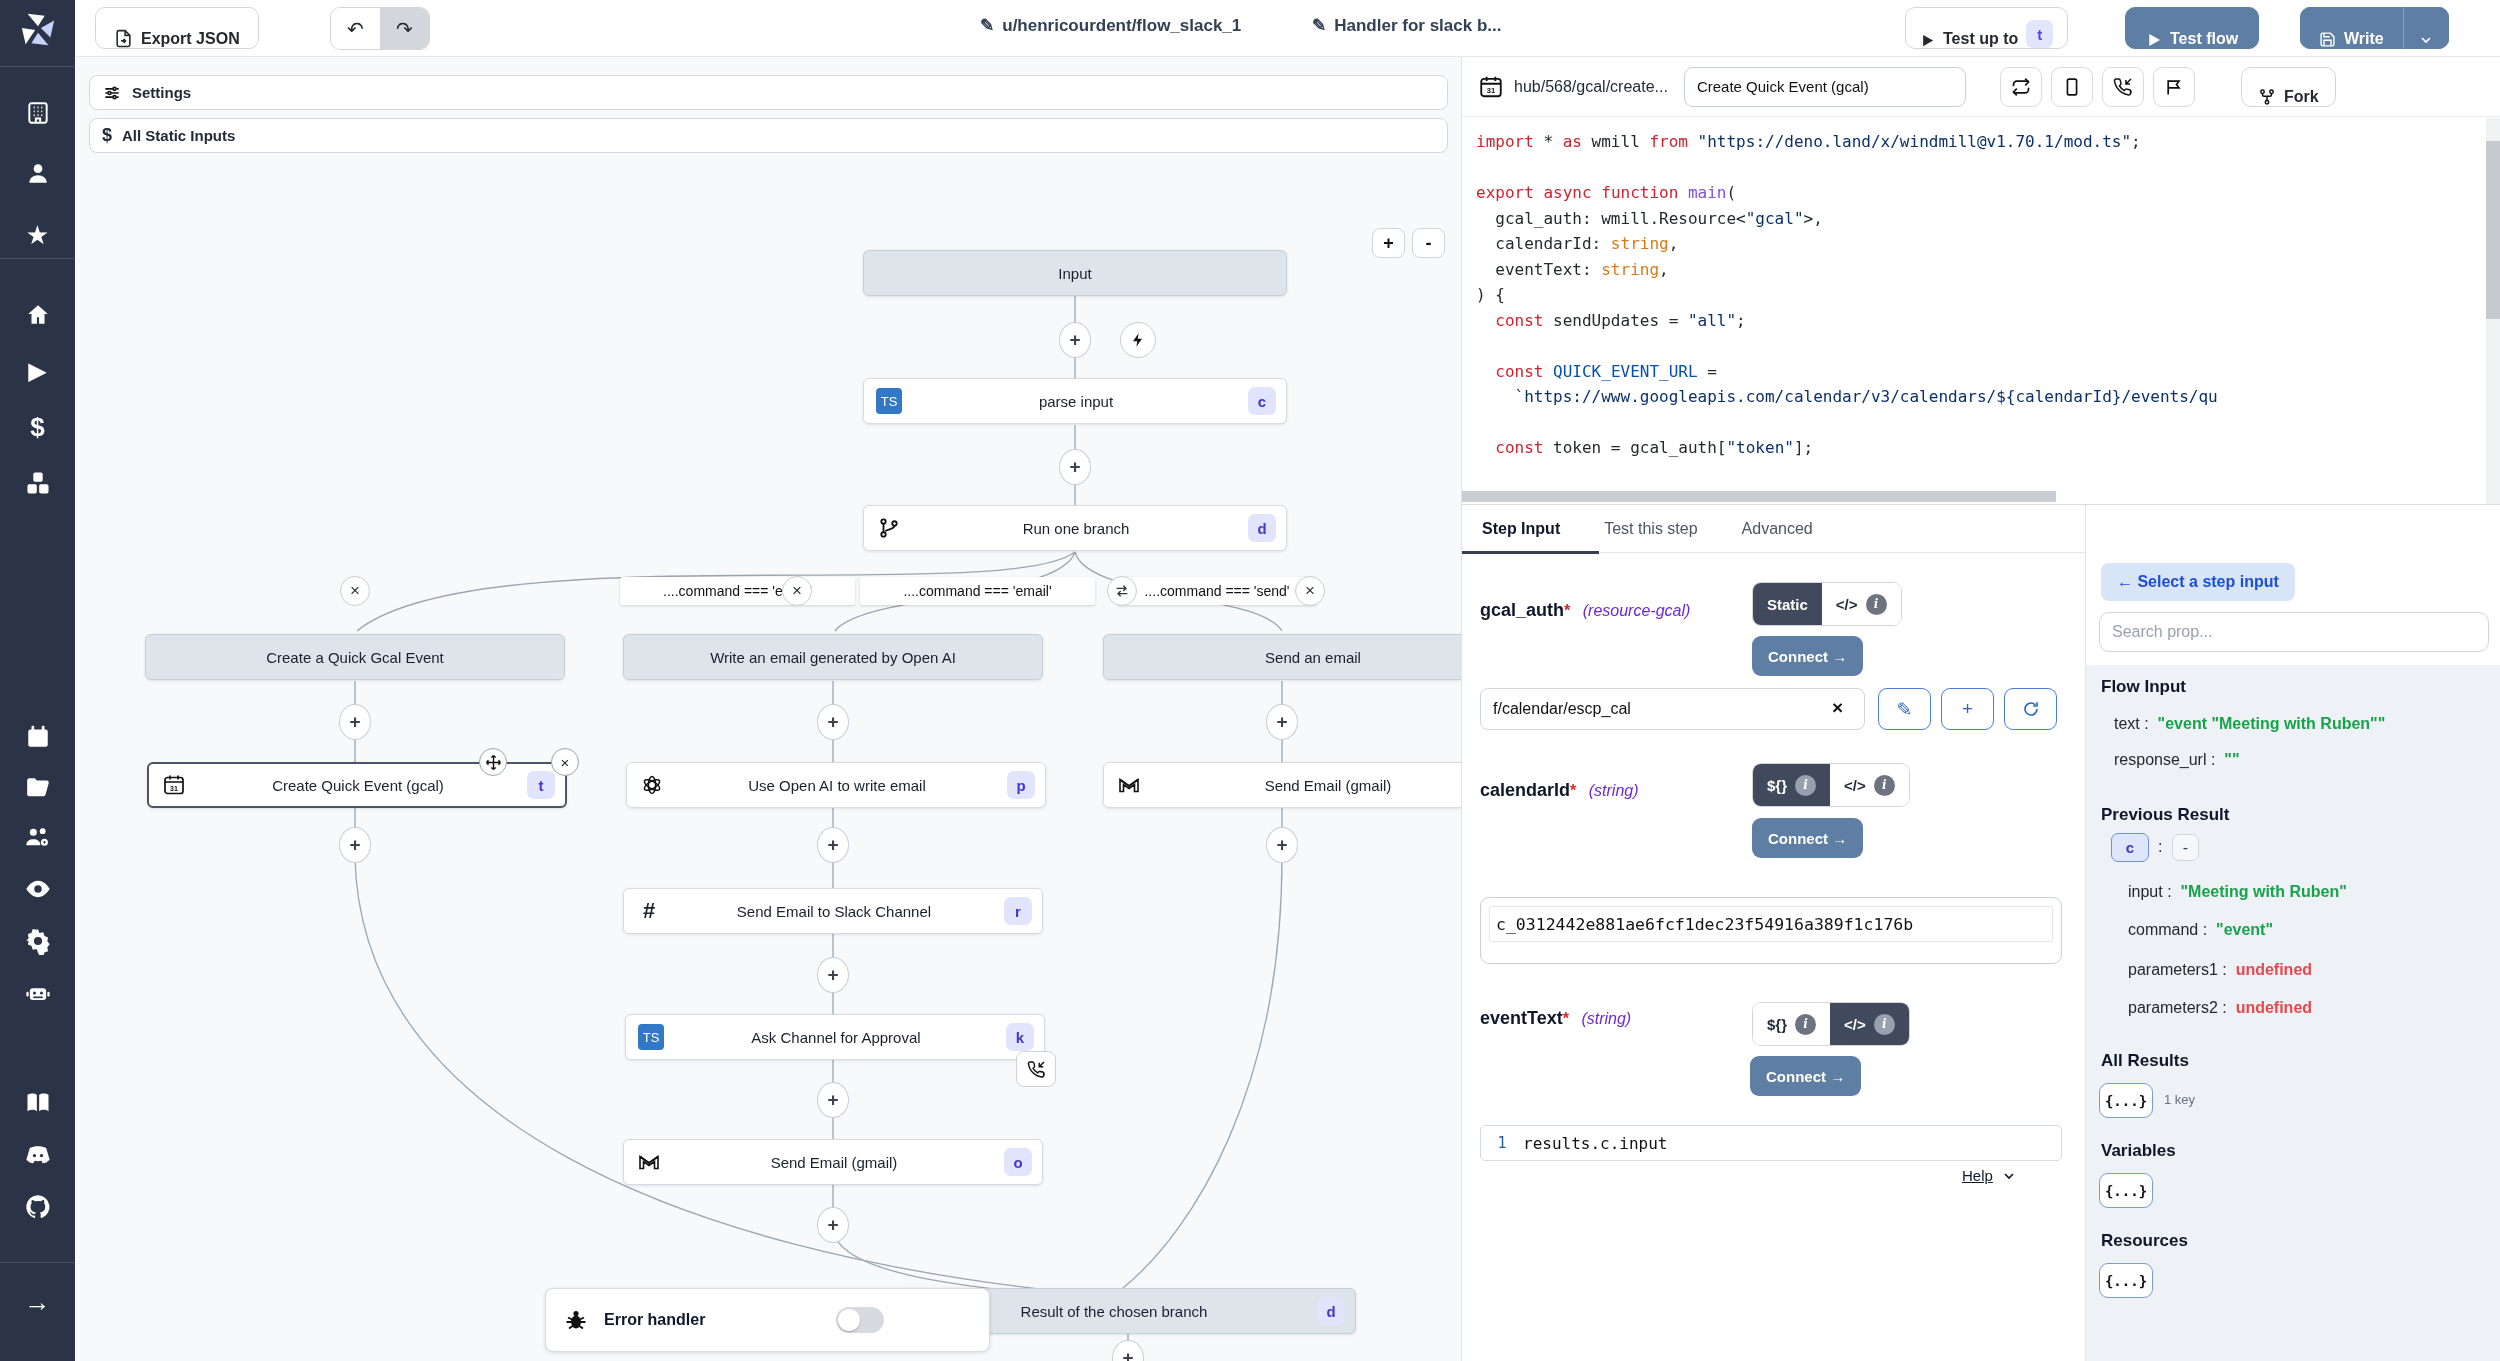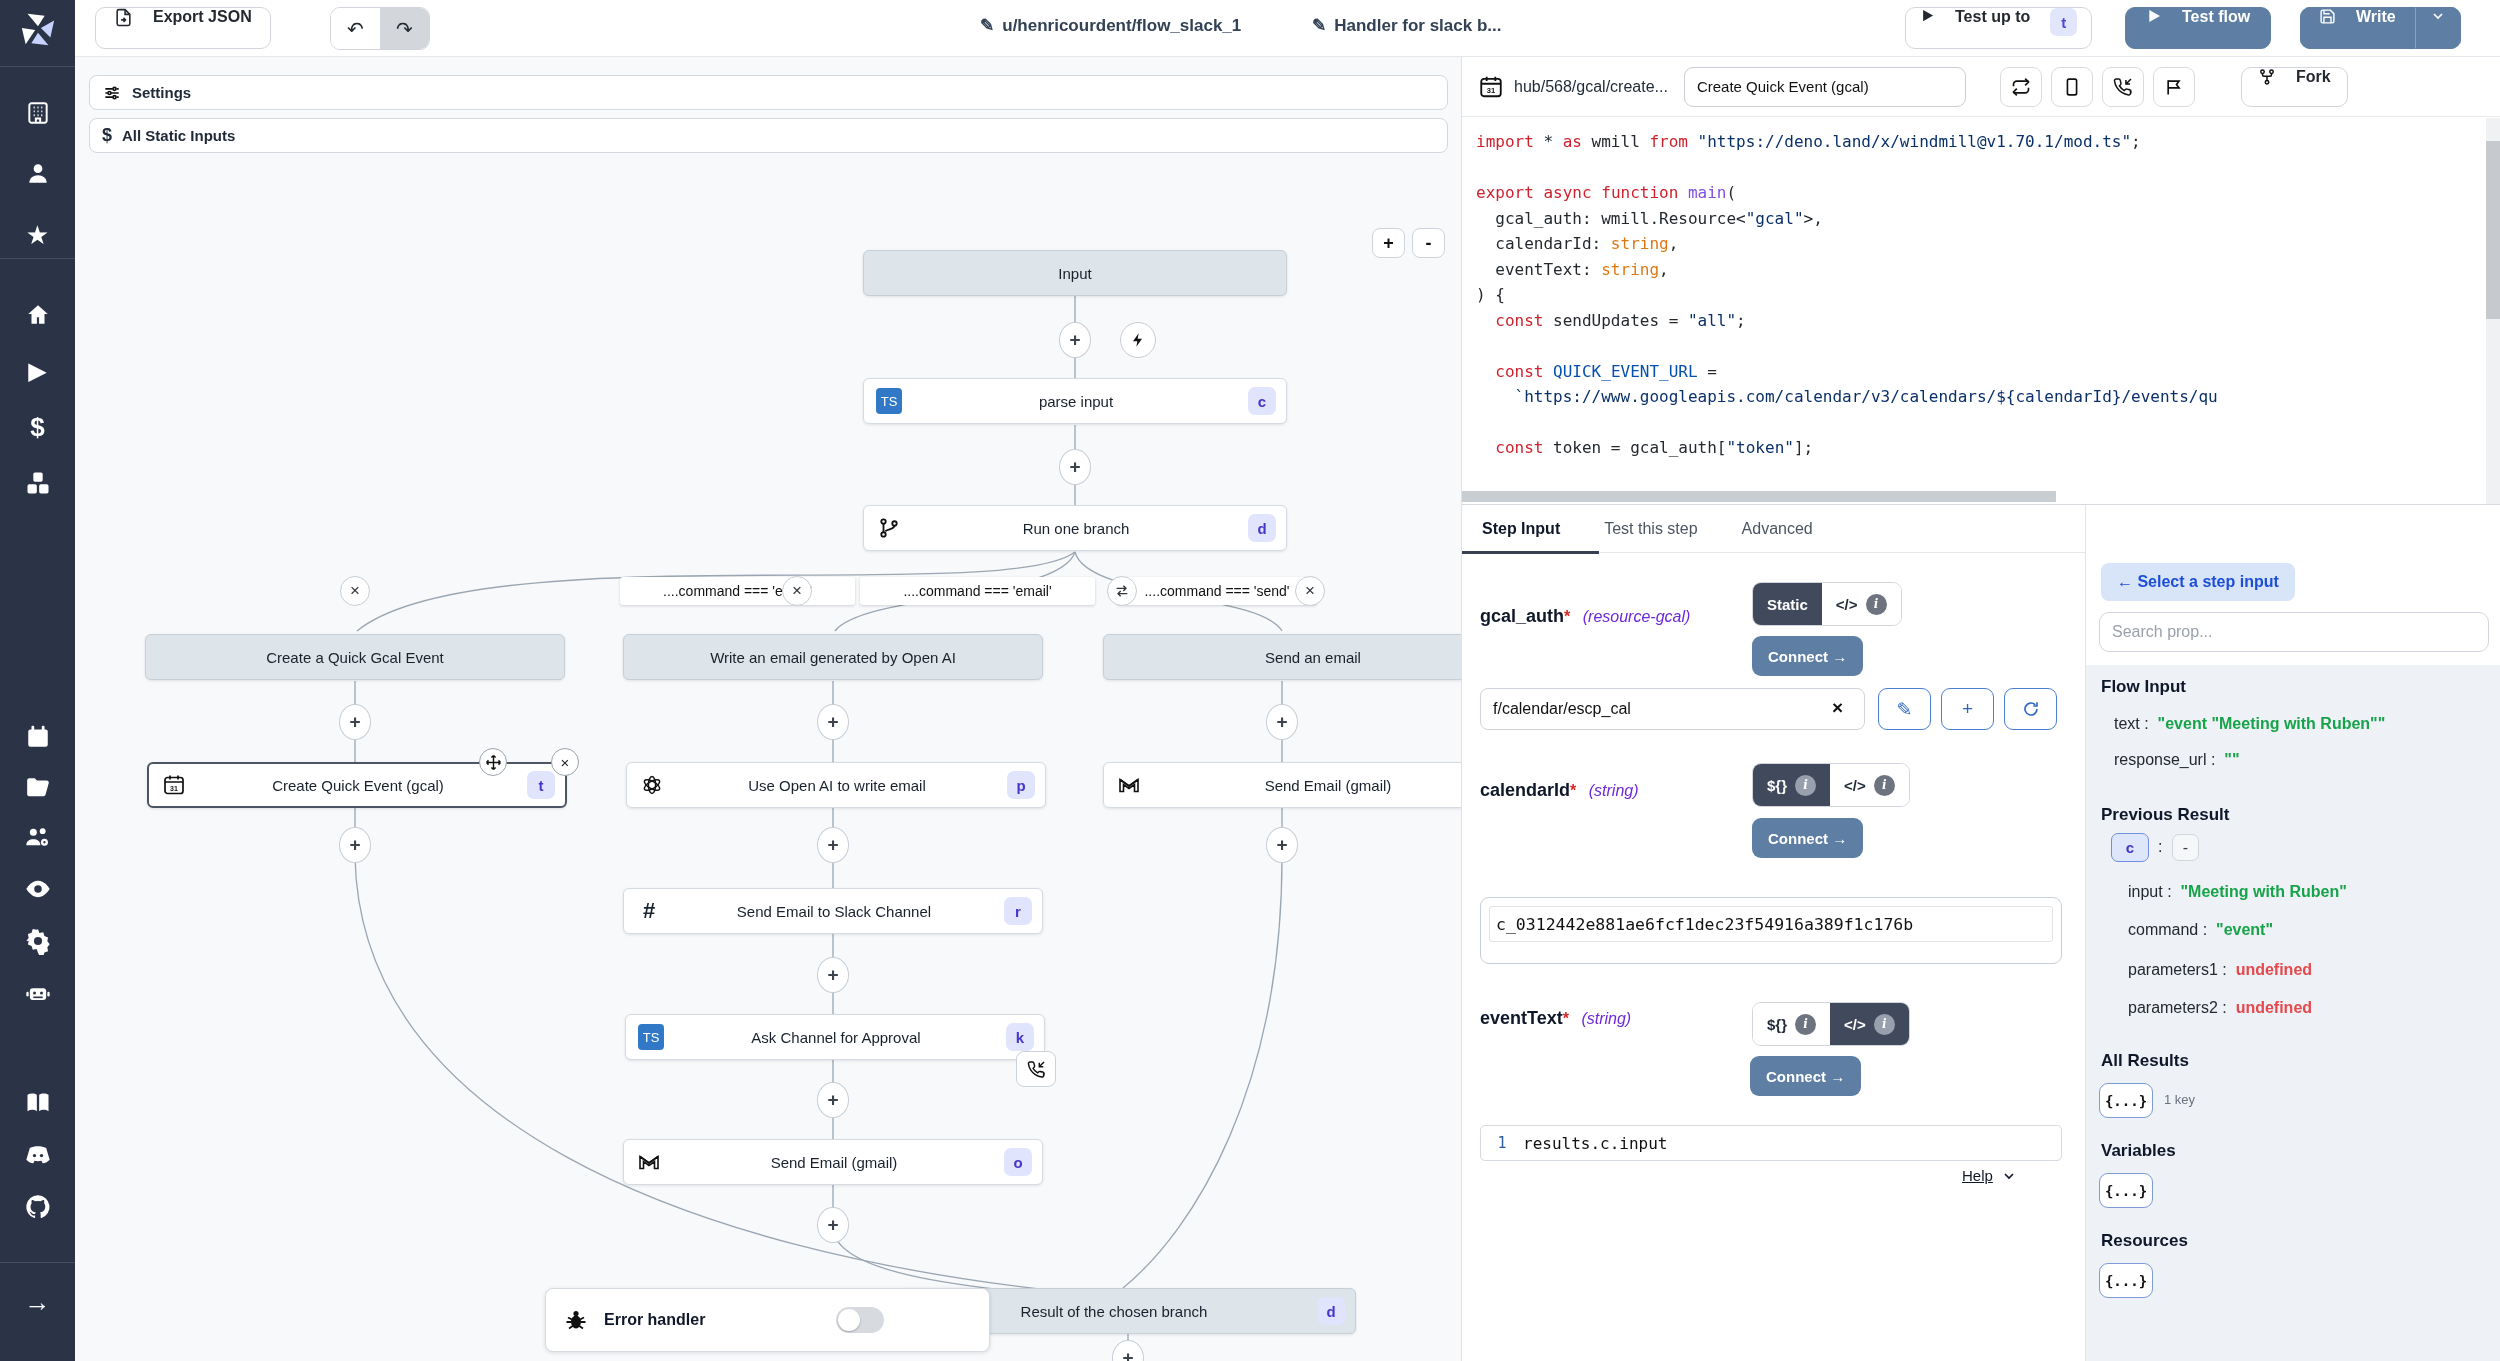--- a/index.html
+++ b/index.html
@@ -8,21 +8,21 @@
   .abs{position:absolute}
 
   
   .sidebar{left:0;top:0;width:75px;height:1361px;background:#2b3447;z-index:30}
   .sb-icon{position:absolute;left:0;width:75px;height:44px;display:flex;align-items:center;justify-content:center;color:#fff;cursor:pointer}
   .sb-icon svg{display:block}
   .sb-div{position:absolute;left:0;width:75px;border-top:1px solid #454e63}
 
   
   .topbar{left:75px;top:0;width:2425px;height:57px;background:#fff;border-bottom:1px solid #e4e7eb;z-index:25}
-  .btn{display:inline-flex;align-items:flex-start;justify-content:center;gap:20px;border:1px solid #d2d6dc;border-radius:10px;background:#fff;font-weight:bold;color:#24292f;cursor:pointer;font-size:16px}
+  .btn{display:inline-flex;align-items:flex-end;justify-content:center;gap:8px;border:1px solid #d2d6dc;border-radius:10px;background:#fff;font-weight:bold;color:#24292f;cursor:pointer;font-size:16px}
   .btn-blue{background:#5e7fa3;border:1px solid #5e7fa3;color:#fff}
   .seg{display:inline-flex;border:1px solid #d2d6dc;border-radius:10px;overflow:hidden}
   .seg>div{width:49px;height:41px;display:flex;align-items:center;justify-content:center;font-size:20px;color:#24292f;cursor:pointer}
   .crumb{display:flex;align-items:center;gap:8px;font-weight:bold;font-size:17px;color:#334155;cursor:pointer}
   .tbadge{background:#e2e6fd;color:#4f46e5;border-radius:7px;width:27px;height:28px;display:inline-flex;align-items:center;justify-content:center;font-weight:bold;font-size:15px}
 
   
   .canvas{left:75px;top:57px;width:1387px;height:1304px;background:#f7f9fb;overflow:hidden;border-right:1px solid #dfe3e8;z-index:5}
   .bar{position:absolute;left:14px;width:1359px;height:35px;background:#fff;border:1px solid #d3d8de;border-radius:8px;display:flex;align-items:center;gap:10px;padding:0 12px;font-weight:bold;font-size:15px;color:#1f2937;cursor:pointer}
   .zoombtn{position:absolute;width:33px;height:30px;background:#fff;border:1px solid #cfd4da;border-radius:8px;font-weight:bold;font-size:18px;color:#111;display:flex;align-items:center;justify-content:center;cursor:pointer}
@@ -552,21 +552,21 @@
   </div>
 
   <div class="abs steppanel">
     <div class="tabs">
       <span class="tab active">Step Input</span>
       <span class="tab">Test this step</span>
       <span class="tab">Advanced</span>
     </div>
     <div class="tabline"></div>
 
-    <div class="abs" style="left:18px;top:101px;width:270px">
+    <div class="abs" style="left:18px;top:95px;width:270px">
       <span class="fname">gcal_auth</span><span class="freq">*</span>
       <span class="ftype" style="margin-left:8px">(resource-gcal)</span>
     </div>
     <div class="tgl" style="left:290px;top:77px">
       <div class="dark">
           <span>Static</span>
         </div>
       <div class="light">
           <span>&lt;/&gt;</span>
           <span class="info">i</span>

